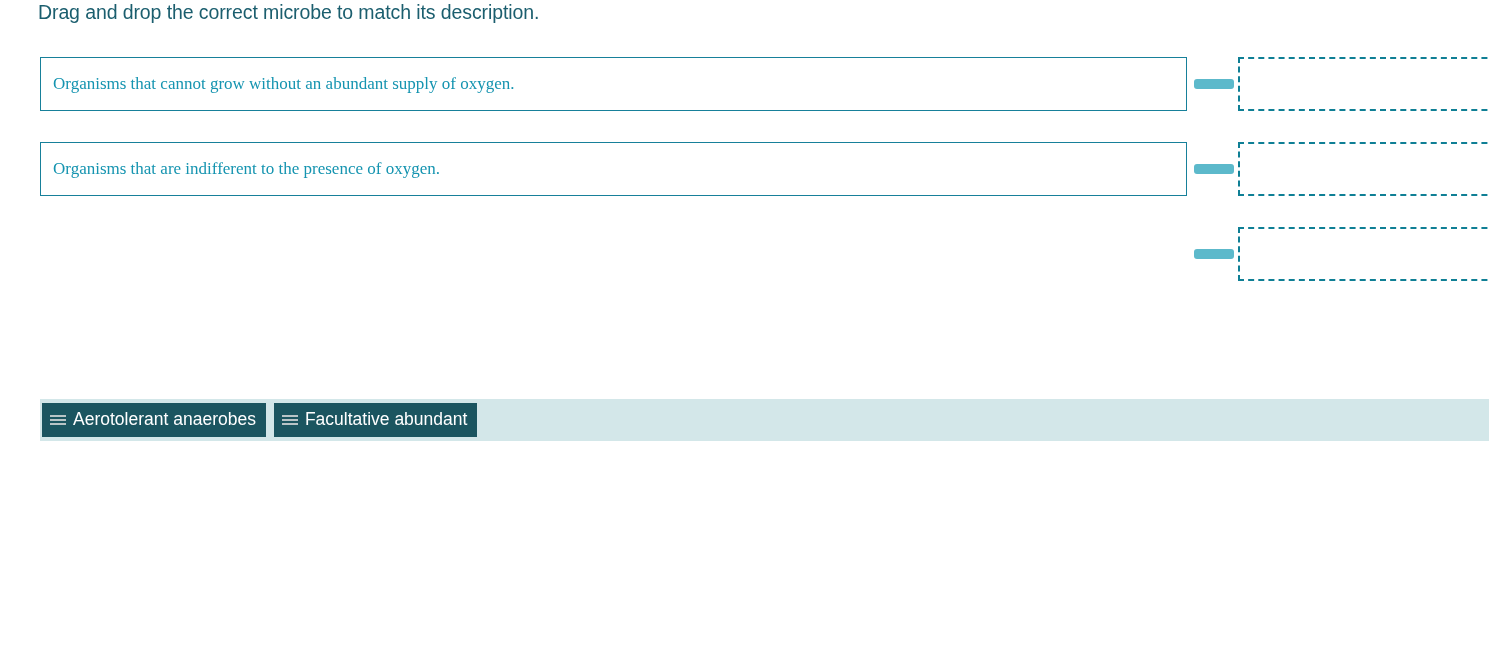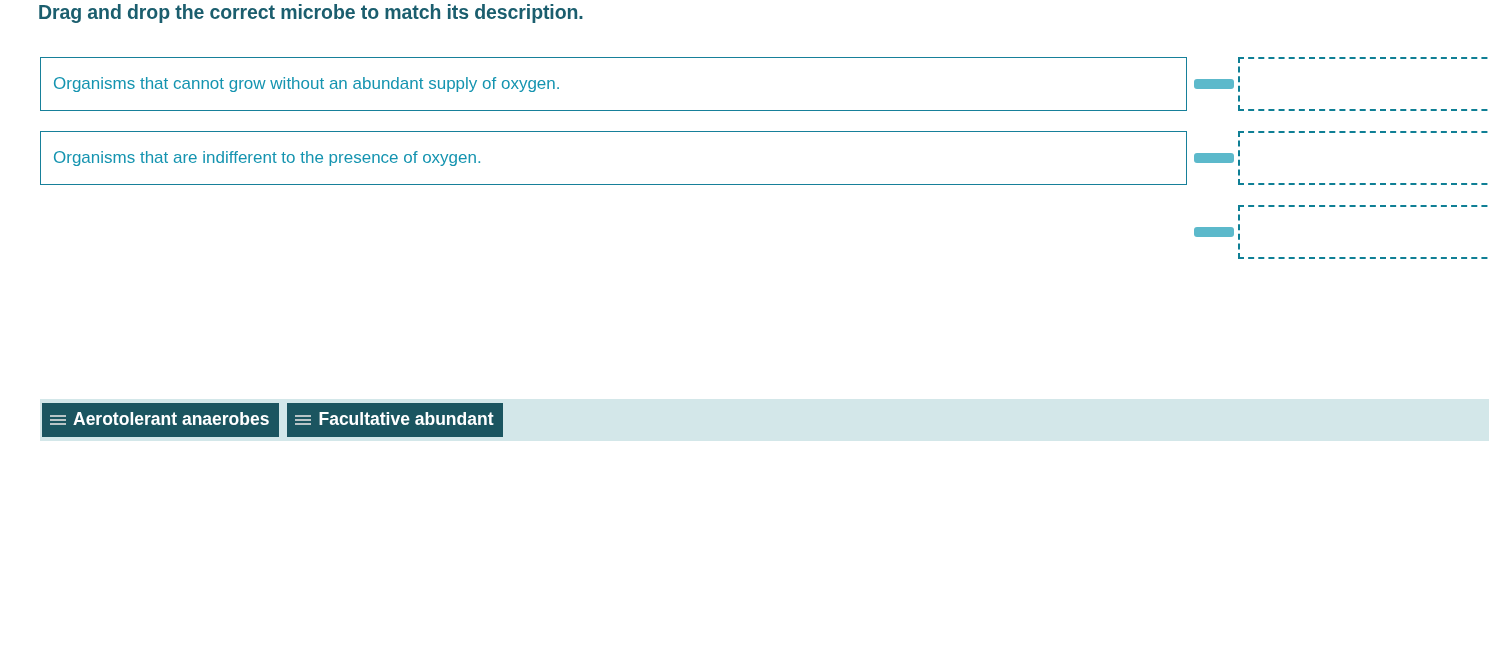--- a/index.html
+++ b/index.html
@@ -20,38 +20,39 @@
     width: 1489px;
     height: 658px;
   }
 
   
   .prompt-title {
     position: absolute;
     left: 38px;
     top: 1px;
     font-size: 19.5px;
-    font-weight: bold;
+    font-weight: normal;
     color: #1b5e6e;
     letter-spacing: -0.1px;
     white-space: nowrap;
     font-stretch: condensed;
   }
 
   
   .match-rows {
     position: absolute;
     left: 0;
     top: 57px;
     width: 1489px;
   }
   .match-row {
     position: relative;
     height: 60px;
-    margin-bottom: 14px;
+    margin-bottom: 25px;
+    font-family: Liberation Serif, serif;
   }
 
   .description-box {
     position: absolute;
     left: 40px;
     top: 0;
     width: 1147px;
     height: 54px;
     box-sizing: border-box;
     border: 1.6px solid #17809a;
@@ -93,21 +94,20 @@
     position: absolute;
     left: 40px;
     top: 399px;
     width: 1449px;
     height: 42px;
     background: #d3e7e9;
     box-sizing: border-box;
     display: flex;
     align-items: center;
     padding-left: 2px;
-    font-weight: bold;
   }
   .chip {
     height: 34px;
     background: #1b5560;
     display: flex;
     align-items: center;
     margin-right: 8px;
     padding: 0 10px 0 8px;
     box-sizing: border-box;
     cursor: move;

